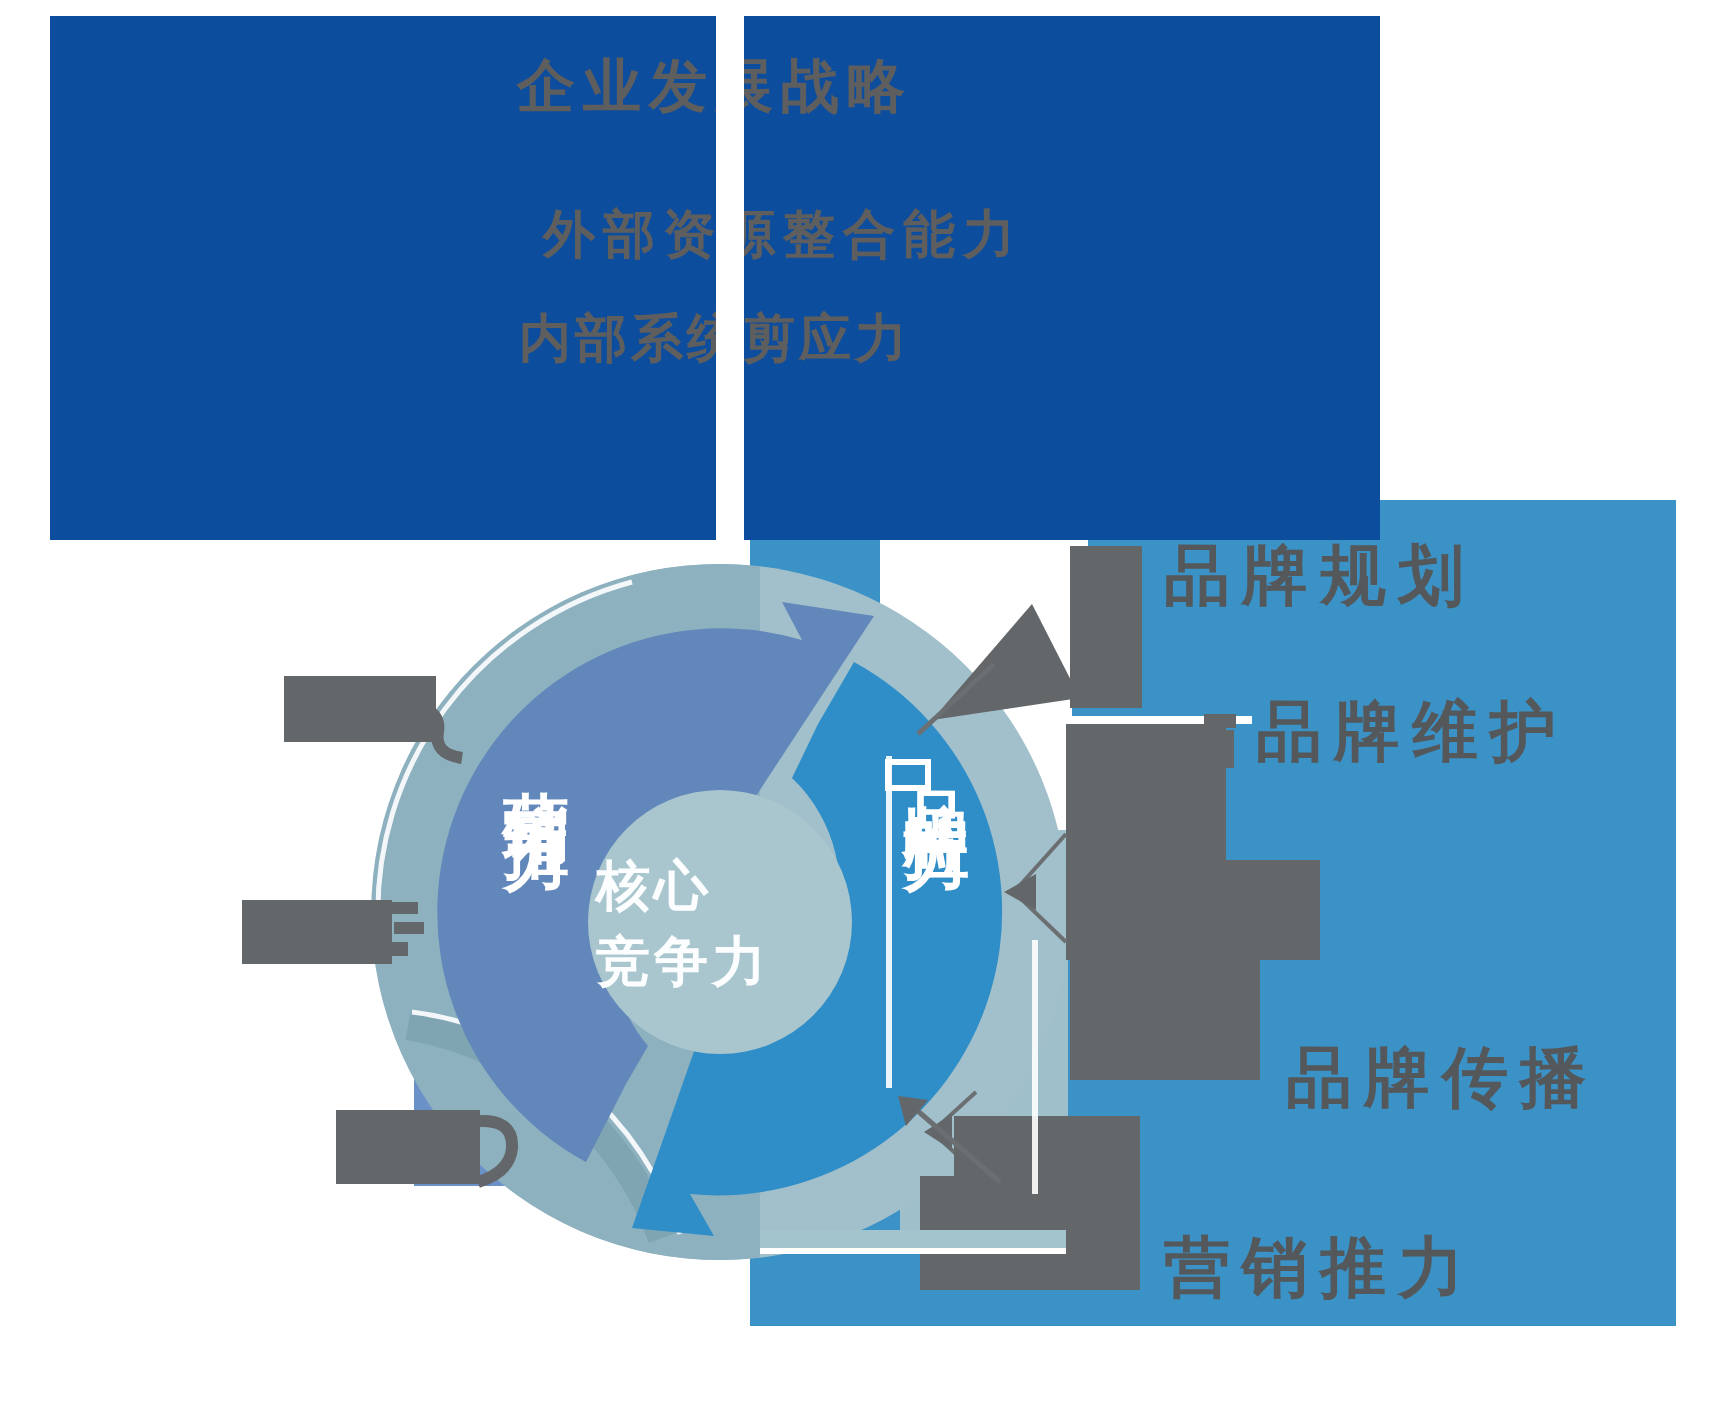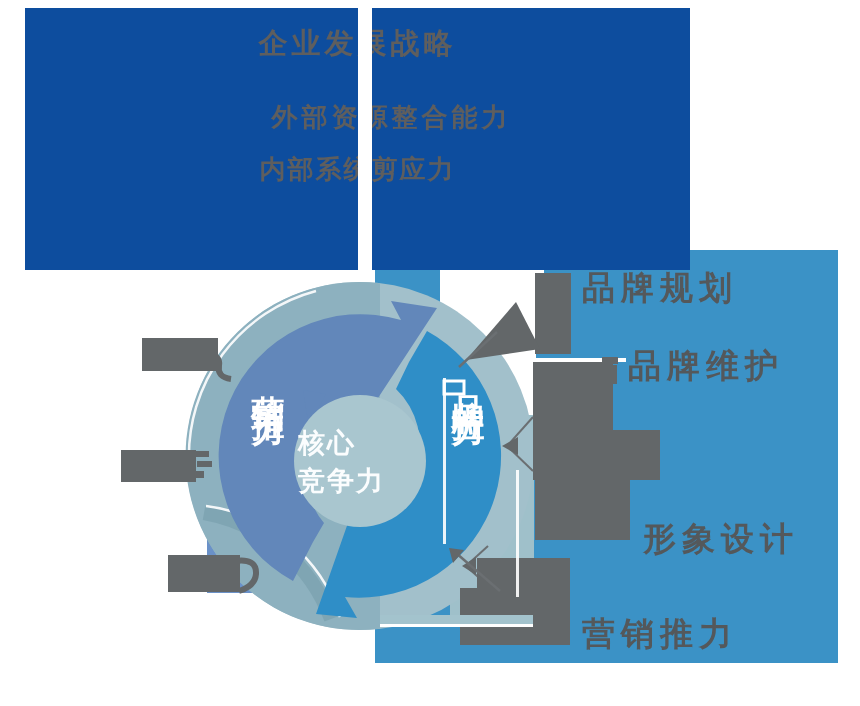--- a/index.html
+++ b/index.html
@@ -125,16 +125,16 @@
 
   <div class="abs vlabel" id="push-label">营销推力</div>
   <div class="abs vlabel" id="pull-label">品牌拉力</div>
   <div class="abs" id="core-block">
     <div>核心</div>
     <div>竞争力</div>
   </div>
 
   <div class="abs rlabel" id="label-0">品牌规划</div>
   <div class="abs rlabel" id="label-1">品牌维护</div>
-  <div class="abs rlabel" id="label-3">形象设计</div>
+  <div class="abs rlabel" id="label-3">品牌传播</div>
   <div class="abs rlabel" id="label-4">营销推力</div>
 
 </div>
 
 </body></html>

